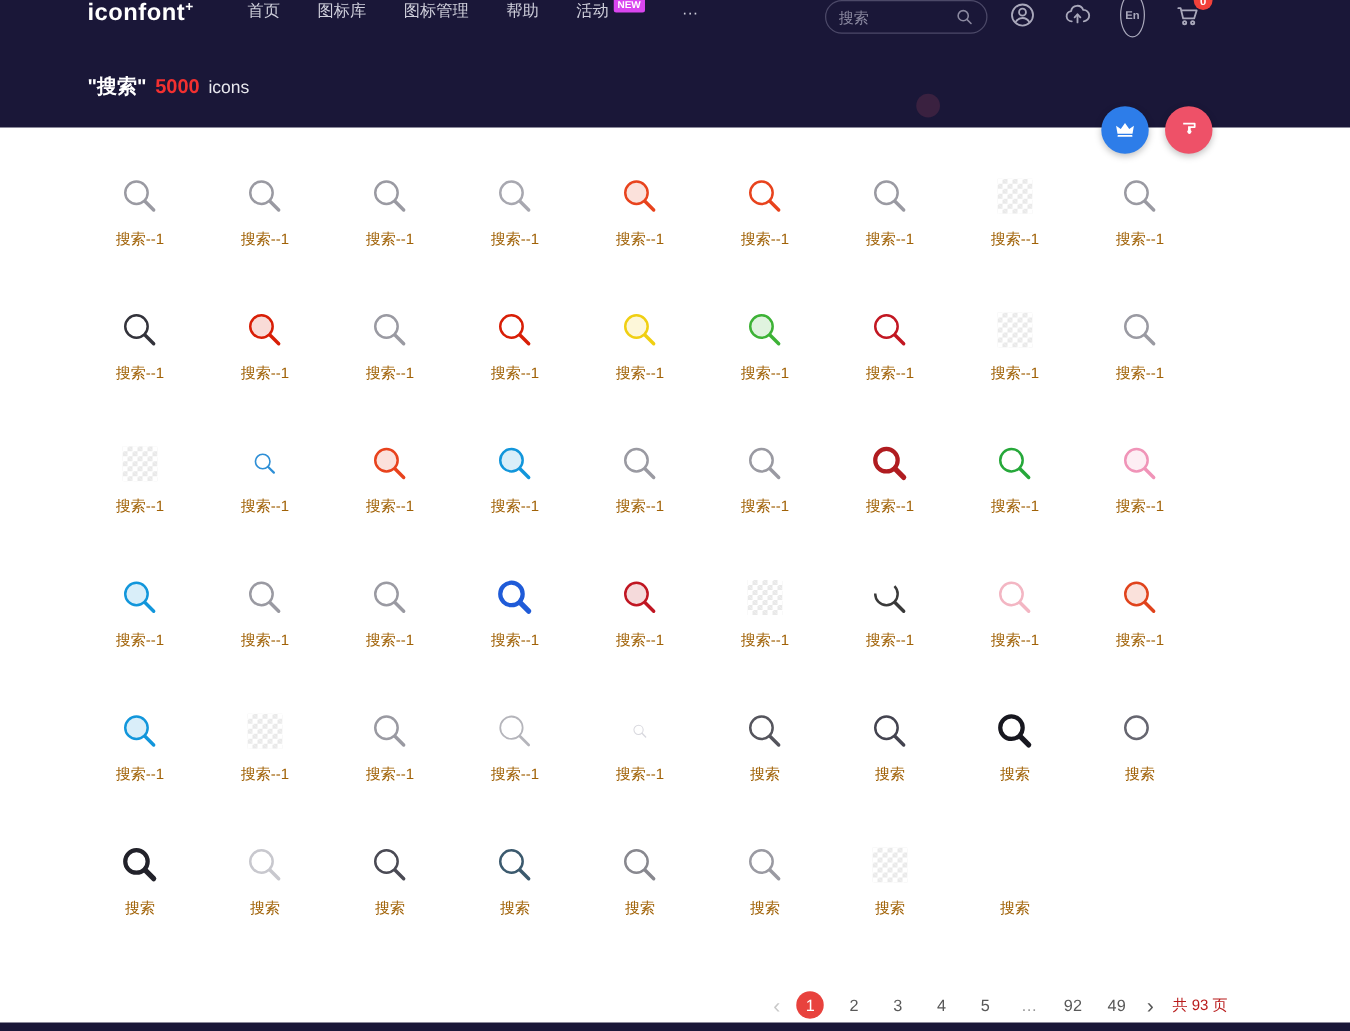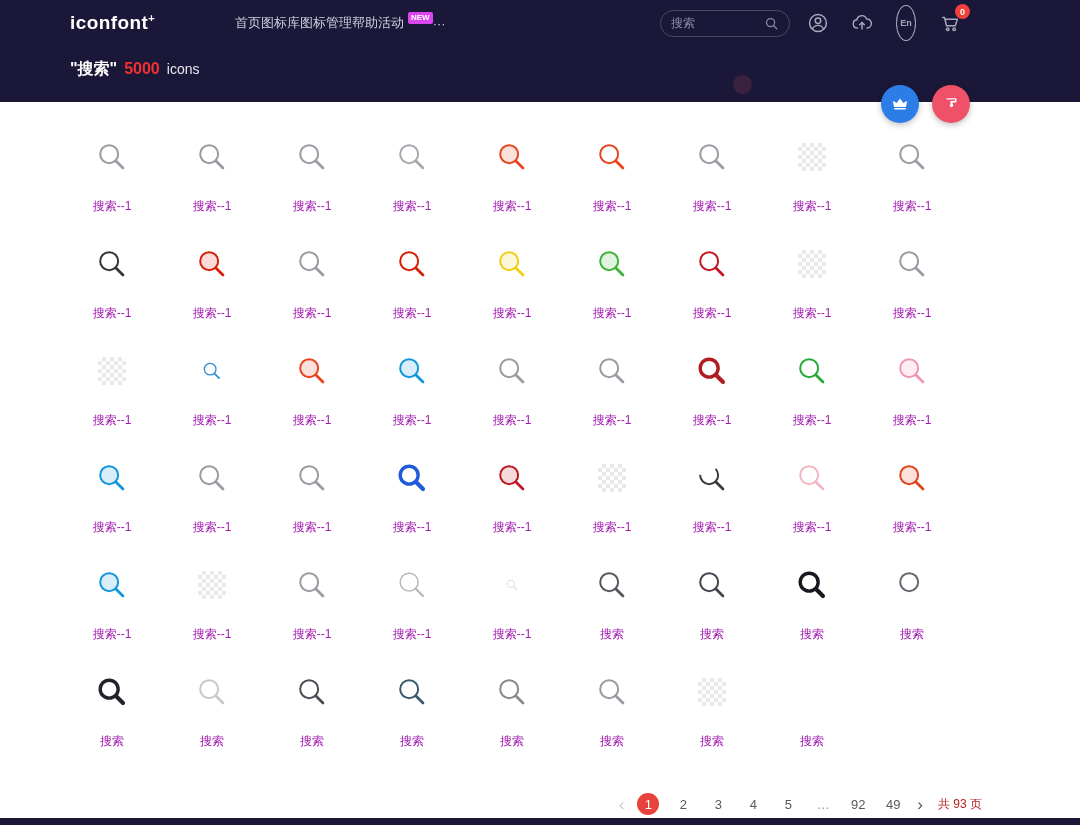--- a/index.html
+++ b/index.html
@@ -1,24 +1,24 @@
 <!DOCTYPE html>
 <html><head>
 <meta charset="utf-8">
 <style>
   *{box-sizing:border-box;margin:0;padding:0}
   html,body{width:1080px;height:825px}
   body{position:relative;font-family:"Liberation Sans",sans-serif;background:#fff;overflow:hidden}
 
   
   .header{position:absolute;top:0;left:0;width:1080px;height:102px;background:#1a1738}
-  .topbar{display:flex;align-items:center;height:46px;padding-left:70px;padding-right:118px}
+  .topbar{display:flex;align-items:flex-start;height:46px;padding-left:70px;padding-right:118px}
   .logo{color:#fff;font-size:19px;font-weight:bold;letter-spacing:.4px;cursor:pointer;white-space:nowrap}
   .logo sup{font-size:11px;font-weight:bold}
-  .nav{display:flex;margin-left:80px;align-items:center}
+  .nav{display:flex;gap:30px;margin-left:43px;align-items:center}
   .nav-item{color:#cfcfdb;font-size:13px;cursor:pointer;display:flex;align-items:flex-start;gap:4px;white-space:nowrap}
   .new-badge{background:#d946ef;color:#fff;font-size:8px;font-weight:bold;padding:1px 3px;border-radius:2px;line-height:10px;margin-top:-2px}
   .searchpill{margin-left:auto;display:flex;align-items:center;width:130px;height:27px;border:1px solid #4c4968;border-radius:14px;padding:0 10px;gap:6px}
   .searchpill input{flex:1;background:transparent;border:none;outline:none;color:#ddd;font-size:12px;min-width:0;font-family:"Liberation Sans",sans-serif}
   .searchpill input::placeholder{color:#8b89a0}
   .hicons{display:flex;align-items:center;gap:20px;margin-left:16px}
   .hicon{position:relative;width:24px;height:24px;display:flex;align-items:center;justify-content:center;cursor:pointer}
   .lang-circle{width:20px;height:36px;border:1.5px solid #a9a8bb;border-radius:50%;color:#a9a8bb;font-size:9px;display:flex;align-items:center;justify-content:center;font-weight:bold}
   .cart-badge{position:absolute;top:-7px;right:-8px;background:#f2413a;color:#fff;font-size:9px;min-width:15px;height:15px;border-radius:8px;display:flex;align-items:center;justify-content:center;padding:0 3px;font-weight:bold}
 
@@ -31,21 +31,21 @@
 
   
   .fab{position:absolute;width:38px;height:38px;border-radius:50%;display:flex;align-items:center;justify-content:center;z-index:6;box-shadow:0 2px 6px rgba(0,0,0,.25);cursor:pointer}
   #fab-crown{left:881px;top:85px}
   #fab-paint{left:932px;top:85px}
 
   
   .grid{position:absolute;left:62px;top:124px;display:grid;grid-template-columns:repeat(9,100px);grid-auto-rows:107px}
   .cell{display:flex;flex-direction:column;align-items:center;padding-top:10px;cursor:pointer}
   .ic{height:46px;display:flex;align-items:center;justify-content:center}
-  .lbl{font-size:12px;color:#a21caf;margin-top:18px;white-space:nowrap}
+  .lbl{font-size:12px;color:#a16207;margin-top:3px;white-space:nowrap}
   .checker{width:28px;height:28px;
     background-image:linear-gradient(45deg,#e9e9e9 25%,transparent 25%,transparent 75%,#e9e9e9 75%),
                      linear-gradient(45deg,#e9e9e9 25%,transparent 25%,transparent 75%,#e9e9e9 75%);
     background-size:8px 8px;background-position:0 0,4px 4px}
 
   
   .pagination{position:absolute;top:793px;right:98px;display:flex;align-items:center;gap:13px;font-size:13px;color:#595959}
   .page{min-width:22px;height:22px;display:flex;align-items:center;justify-content:center;cursor:pointer;border-radius:50%;padding:0 2px}
   .page.active{background:#e8423d;color:#fff}
   .page.ellipsis{cursor:default;color:#999}

